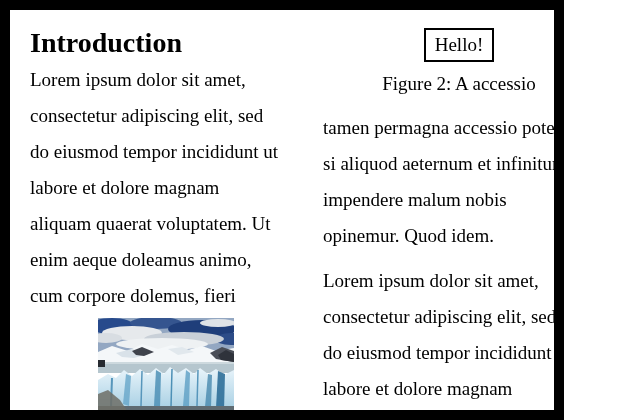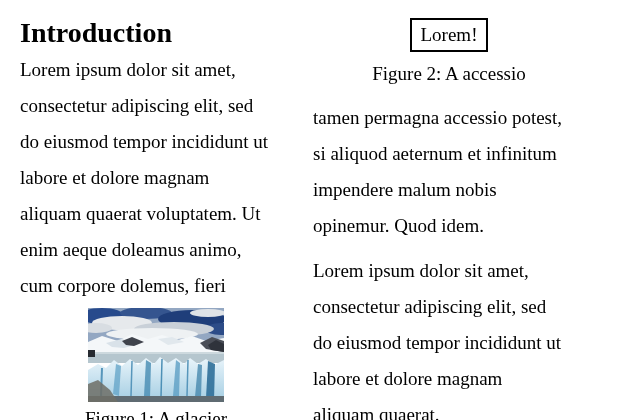--- a/index.html
+++ b/index.html
@@ -1,19 +1,20 @@
 <!DOCTYPE html>
 <html><head>
 <meta charset="utf-8">
 <style>
   html, body { margin: 0; padding: 0; background: #ffffff; }
   .frame {
-    width: 620px; height: 420px;
+    width: 564px; height: 420px;
     box-sizing: border-box;
     background: #000000;
+    padding: 10px;
   }
   .paper {
     width: 100%; height: 100%;
     box-sizing: border-box;
     background: #ffffff;
     color: #000000;
     font-family: "Liberation Serif", serif;
     display: flex;
     gap: 21px;
     padding: 16px 15px 0 20px;
@@ -113,21 +114,21 @@
 
           <rect y="88" width="136" height="6" fill="#5f6b72"></rect>
           <polygon points="0,94 0,76 10,72 22,82 30,94" fill="#6e6f66" opacity="0.85"></polygon>
         </svg>
         <figcaption>Figure 1: A glacier</figcaption>
       </figure>
     </div>
 
     <div class="col">
       <figure class="fig-right">
-        <span class="hello-box"><span>Lorem!</span></span>
+        <span class="hello-box"><span>Hello!</span></span>
         <figcaption>Figure 2: A accessio</figcaption>
       </figure>
 
       <p class="body para-gap">tamen permagna accessio potest,
 si aliquod aeternum et infinitum
 impendere malum nobis
 opinemur. Quod idem.</p>
       <p class="body">Lorem ipsum dolor sit amet,
 consectetur adipiscing elit, sed
 do eiusmod tempor incididunt ut

